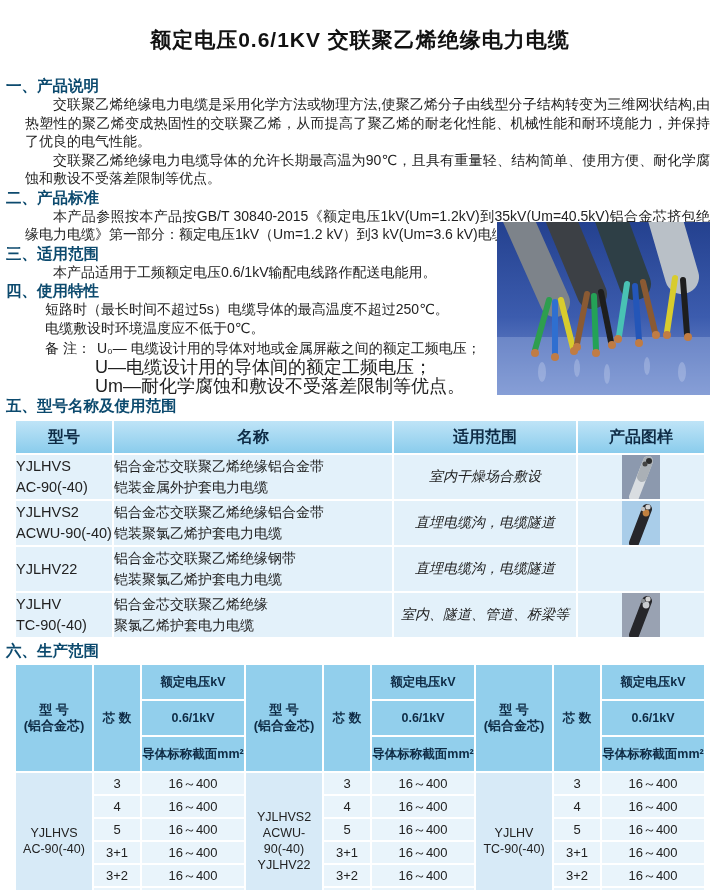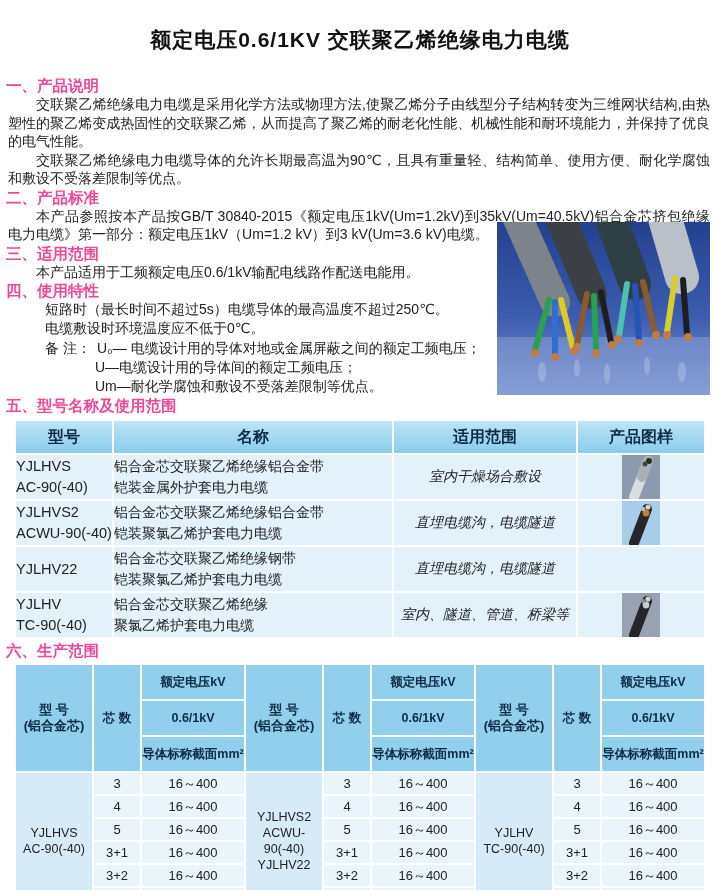--- a/index.html
+++ b/index.html
@@ -1,26 +1,26 @@
 <!DOCTYPE html>
 <html><head>
 <meta charset="utf-8">
 <style>
   html,body { margin:0; padding:0; background:#fff; }
   body { font-family:"Liberation Sans","DejaVu Sans",sans-serif; }
   .page { position:relative; width:720px; height:890px; background:#fff; color:#1a1a1a; overflow:hidden; }
 
   .title { font-size:21px; font-weight:bold; text-align:center; margin:16px; padding:10px 0 6px 0; letter-spacing:1px; color:#111; }
 
-  h2.sec-h { font-size:15.5px; font-weight:bold; margin:0 0 0 6px; line-height:19px; color:#ec4899; }
-  p.body { font-size:14px; line-height:18.5px; margin:0 10px 0 8px; text-align:justify; color:#222; }
+  h2.sec-h { font-size:15.5px; font-weight:bold; margin:0 0 0 6px; line-height:19px; color:#0c4a6e; }
+  p.body { font-size:14px; line-height:18.5px; margin:0 10px 0 25px; text-align:justify; color:#222; }
   p.indent { text-indent:2em; }
   .s4line { font-size:14px; line-height:18.5px; margin:0 0 0 45px; color:#222; }
   .note-first { font-size:14px; line-height:19px; margin:2px 0 0 45px; color:#222; }
-  .note-cont { font-size:14px; line-height:19px; margin:0 0 0 95px; color:#222; }
+  .note-cont { font-size:18px; line-height:19px; margin:0 0 0 95px; color:#222; }
   .note-label { margin-right:6px; }
 
   
   .photo { position:absolute; left:497px; top:222px; width:213px; height:173px; }
 
   
   table.t5 { border-collapse:separate; border-spacing:2px; table-layout:fixed; width:692px; margin:4px 0 2px 14px; }
   table.t5 th { background:linear-gradient(#bfe4f7,#8accec); font-size:16px; font-weight:bold; color:#0e2b45; height:32px; padding:0; }
   table.t5 td { background:#e3f1fa; height:44px; padding:0; vertical-align:middle; }
   td.td-model { padding-left:16px; font-size:14.5px; color:#222; }

